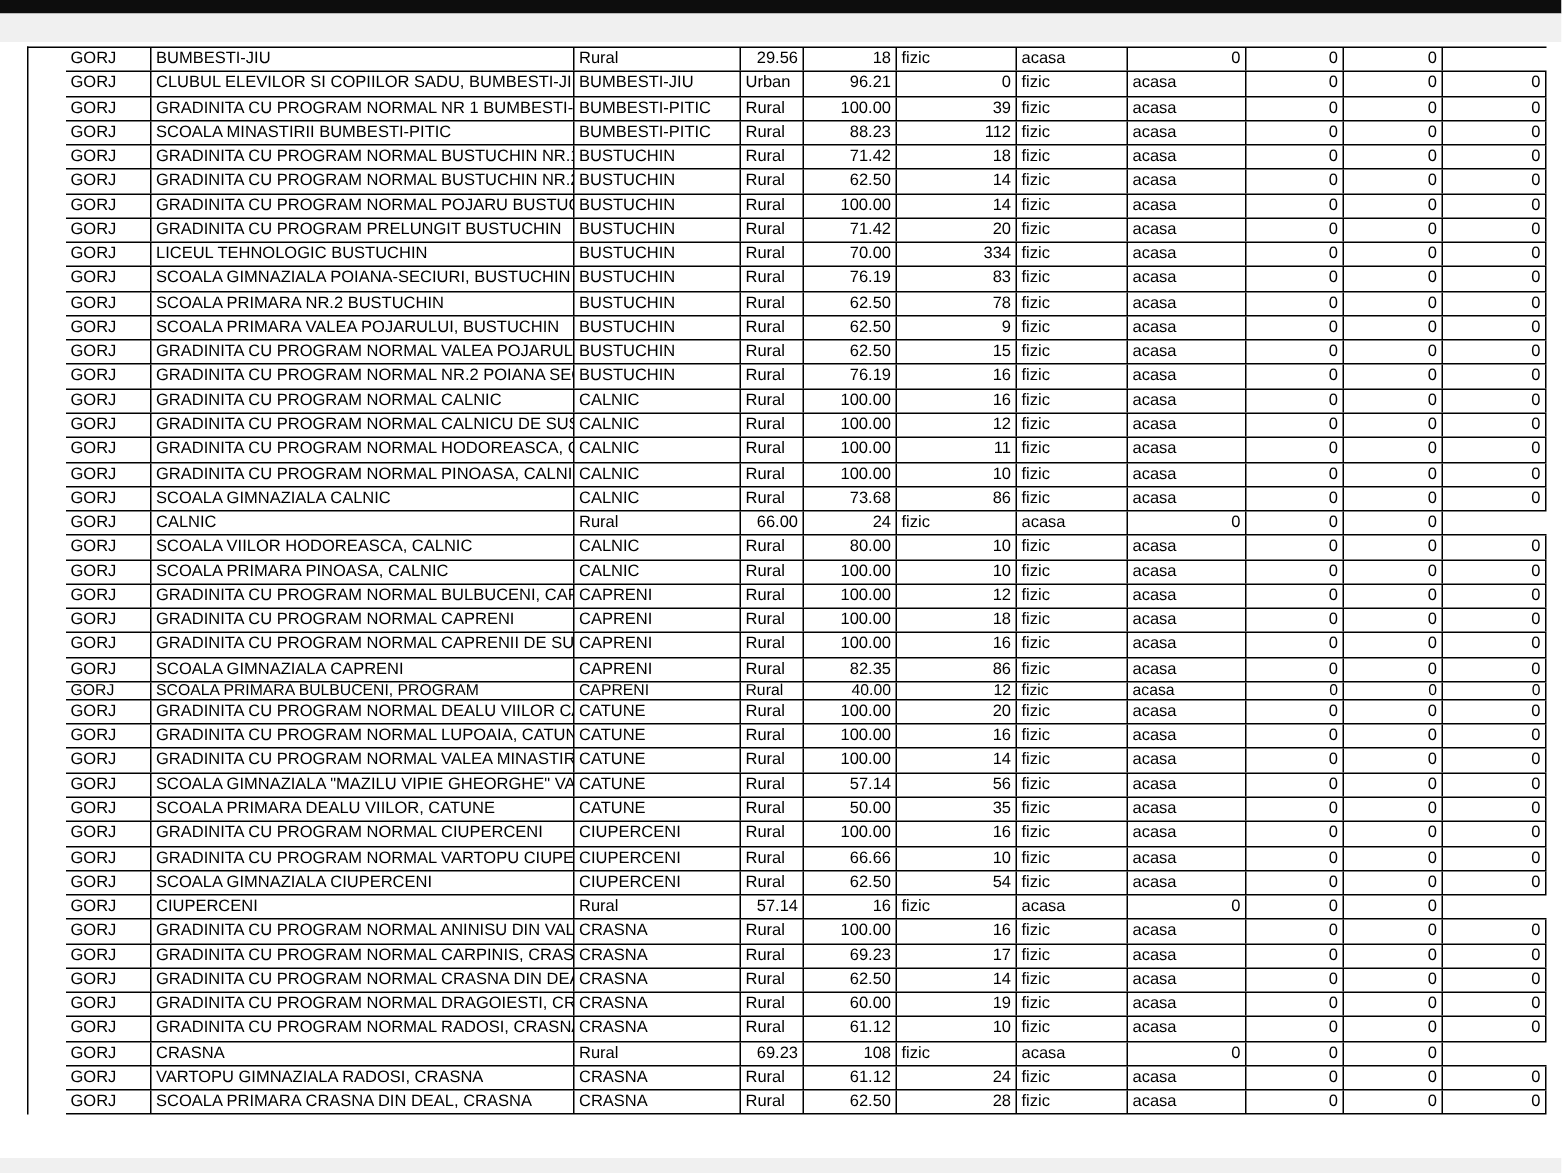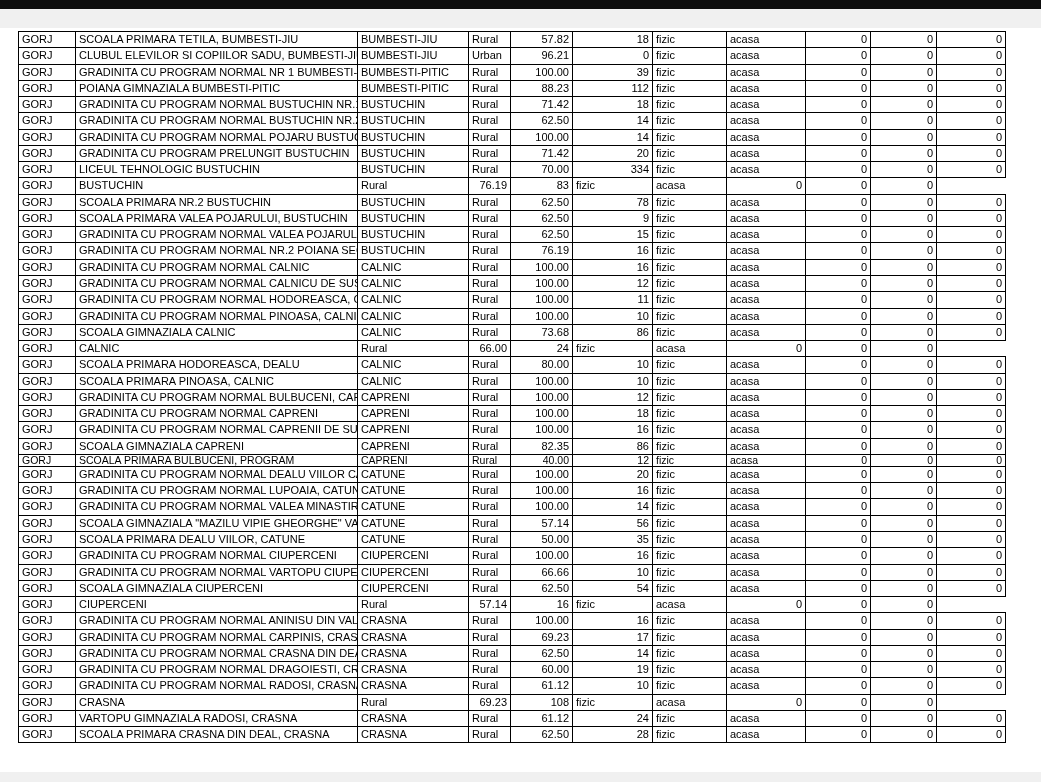--- a/index.html
+++ b/index.html
@@ -15,20 +15,21 @@
   .top-band {
     position:absolute; top:9px; left:0; width:1041px; height:19px; background:#f0f0f0;
   }
   .bottom-band {
     position:absolute; top:772px; left:0; width:1041px; height:10px; background:#f0f0f0;
   }
   .grid {
     position:absolute; top:31px; left:18px;
     border-top:1px solid #000; border-left:1px solid #000;
     background:#ffffff;
+    padding-left:25px;
   }
   .row {
     display:flex; height:16.28px; box-sizing:border-box;
     border-bottom:1px solid #000;
   }
   .row.clip { height:12px; }
   .cell {
     box-sizing:border-box; border-right:1px solid #000;
     font-size:11px; line-height:15px; color:#000;
     padding:0 3px; white-space:nowrap; overflow:hidden;
@@ -50,24 +51,23 @@
 </style>
 </head>
 <body>
 
 <div class="top-bar"></div>
 <div class="top-band"></div>
 
 <div class="grid" id="grid">
     <div class="row">
       <div class="cell">GORJ</div>
-      <div class="cell">SCOALA PRIMARA TETILA, BUMBESTI-JIU</div>
       <div class="cell">BUMBESTI-JIU</div>
       <div class="cell">Rural</div>
-      <div class="cell a-r">57.82</div>
+      <div class="cell a-r">29.56</div>
       <div class="cell a-r">18</div>
       <div class="cell">fizic</div>
       <div class="cell">acasa</div>
       <div class="cell a-r">0</div>
       <div class="cell a-r">0</div>
       <div class="cell a-r">0</div>
     </div>
     <div class="row">
       <div class="cell">GORJ</div>
       <div class="cell">CLUBUL ELEVILOR SI COPIILOR SADU, BUMBESTI-JIU</div>
@@ -89,21 +89,21 @@
       <div class="cell a-r">100.00</div>
       <div class="cell a-r">39</div>
       <div class="cell">fizic</div>
       <div class="cell">acasa</div>
       <div class="cell a-r">0</div>
       <div class="cell a-r">0</div>
       <div class="cell a-r">0</div>
     </div>
     <div class="row">
       <div class="cell">GORJ</div>
-      <div class="cell">POIANA GIMNAZIALA BUMBESTI-PITIC</div>
+      <div class="cell">SCOALA MINASTIRII BUMBESTI-PITIC</div>
       <div class="cell">BUMBESTI-PITIC</div>
       <div class="cell">Rural</div>
       <div class="cell a-r">88.23</div>
       <div class="cell a-r">112</div>
       <div class="cell">fizic</div>
       <div class="cell">acasa</div>
       <div class="cell a-r">0</div>
       <div class="cell a-r">0</div>
       <div class="cell a-r">0</div>
     </div>
@@ -167,20 +167,21 @@
       <div class="cell a-r">70.00</div>
       <div class="cell a-r">334</div>
       <div class="cell">fizic</div>
       <div class="cell">acasa</div>
       <div class="cell a-r">0</div>
       <div class="cell a-r">0</div>
       <div class="cell a-r">0</div>
     </div>
     <div class="row">
       <div class="cell">GORJ</div>
+      <div class="cell">SCOALA GIMNAZIALA POIANA-SECIURI, BUSTUCHIN</div>
       <div class="cell">BUSTUCHIN</div>
       <div class="cell">Rural</div>
       <div class="cell a-r">76.19</div>
       <div class="cell a-r">83</div>
       <div class="cell">fizic</div>
       <div class="cell">acasa</div>
       <div class="cell a-r">0</div>
       <div class="cell a-r">0</div>
       <div class="cell a-r">0</div>
     </div>
@@ -308,21 +309,21 @@
       <div class="cell a-r">66.00</div>
       <div class="cell a-r">24</div>
       <div class="cell">fizic</div>
       <div class="cell">acasa</div>
       <div class="cell a-r">0</div>
       <div class="cell a-r">0</div>
       <div class="cell a-r">0</div>
     </div>
     <div class="row">
       <div class="cell">GORJ</div>
-      <div class="cell">SCOALA PRIMARA HODOREASCA, DEALU</div>
+      <div class="cell">SCOALA VIILOR HODOREASCA, CALNIC</div>
       <div class="cell">CALNIC</div>
       <div class="cell">Rural</div>
       <div class="cell a-r">80.00</div>
       <div class="cell a-r">10</div>
       <div class="cell">fizic</div>
       <div class="cell">acasa</div>
       <div class="cell a-r">0</div>
       <div class="cell a-r">0</div>
       <div class="cell a-r">0</div>
     </div>

